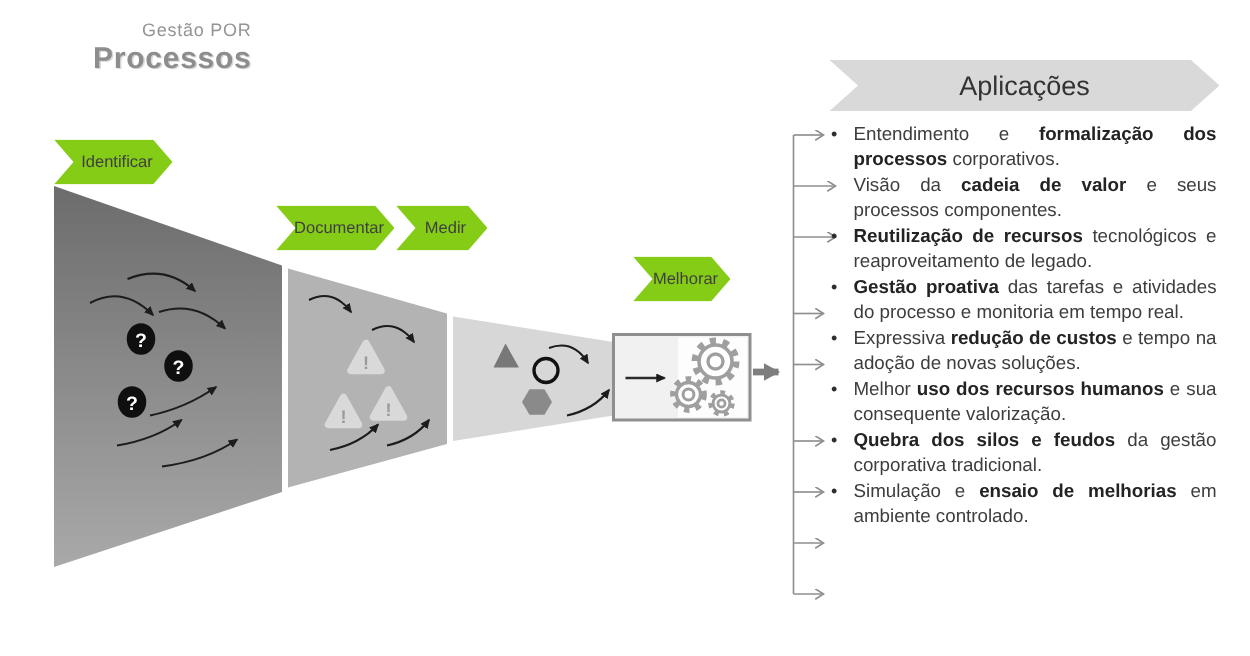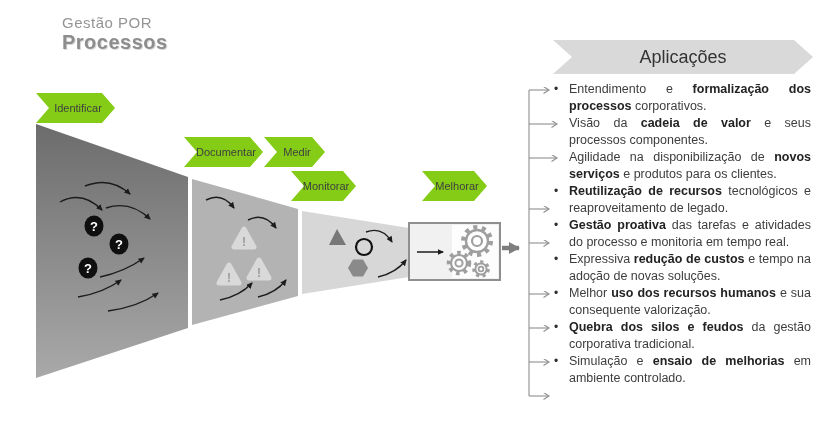--- a/index.html
+++ b/index.html
@@ -1,21 +1,21 @@
 <!DOCTYPE html>
 <html><head>
 <meta charset="utf-8">
 <style>
   html,body{margin:0;padding:0;background:#fff;}
   #page{position:relative;width:833px;height:437px;background:#ffffff;overflow:hidden;
         font-family:"Liberation Sans", sans-serif;}
 
   
   #title{position:absolute;left:62px;top:14px;line-height:1.15;}
-  .title-line1{font-size:15px;color:#949494;letter-spacing:.5px;}
+  .title-line1{font-size:12px;color:#949494;letter-spacing:.5px;text-align:right;}
   .title-line2{font-size:20px;font-weight:bold;color:#8d8d8d;letter-spacing:.5px;
                text-shadow:1px 1px 0 #d8d8d8;}
 
   
   .chev{position:absolute;height:30px;background:#84cc16;display:flex;align-items:center;
         justify-content:center;font-size:11px;color:#3f3f3f;padding-left:5px;box-sizing:border-box;
         clip-path:polygon(0 0, calc(100% - 13px) 0, 100% 50%, calc(100% - 13px) 100%, 0 100%, 13px 50%);}
   #apps-banner{position:absolute;left:553px;top:40px;width:260px;height:34px;background:#d9d9d9;
         display:flex;align-items:center;justify-content:center;font-size:18px;color:#333;
         clip-path:polygon(0 0, calc(100% - 19px) 0, 100% 50%, calc(100% - 19px) 100%, 0 100%, 19px 50%);}
@@ -151,39 +151,34 @@
       <path d="M529,362 L549,362" marker-end="url(#mOpen)"></path>
       <path d="M529,396 L549,396" marker-end="url(#mOpen)"></path>
     </g>
   </svg>
 
   <div class="chev" style="left:36px;top:93px;width:79px">Identificar</div>
 
   <div class="chev" style="left:184px;top:137px;width:79px">Documentar</div>
   <div class="chev" style="left:264px;top:137px;width:61px">Medir</div>
 
-  <div class="chev" style="left:291px;top:171px;width:65px">Monitorar</div>
   <div class="chev" style="left:422px;top:171px;width:65px">Melhorar</div>
 
   <div id="apps-banner">Aplicações</div>
 
   <div id="apps-list">
     <div class="app-item">
       <span class="app-marker">•</span>
       <div class="app-text"><span>Entendimento e </span><b>formalização dos processos</b><span> corporativos.</span></div>
     </div>
     <div class="app-item">
       <span class="app-marker"></span>
       <div class="app-text"><span>Visão da </span><b>cadeia de valor</b><span> e seus processos componentes.</span></div>
     </div>
     <div class="app-item">
-      <span class="app-marker"></span>
-      <div class="app-text"><span>Agilidade na disponibilização de </span><b>novos serviços</b><span> e produtos para os clientes.</span></div>
-    </div>
-    <div class="app-item">
       <span class="app-marker">•</span>
       <div class="app-text"><b>Reutilização de recursos</b><span> tecnológicos e reaproveitamento de legado.</span></div>
     </div>
     <div class="app-item">
       <span class="app-marker">•</span>
       <div class="app-text"><b>Gestão proativa</b><span> das tarefas e atividades do processo e monitoria em tempo real.</span></div>
     </div>
     <div class="app-item">
       <span class="app-marker">•</span>
       <div class="app-text"><span>Expressiva </span><b>redução de custos</b><span> e tempo na adoção de novas soluções.</span></div>

